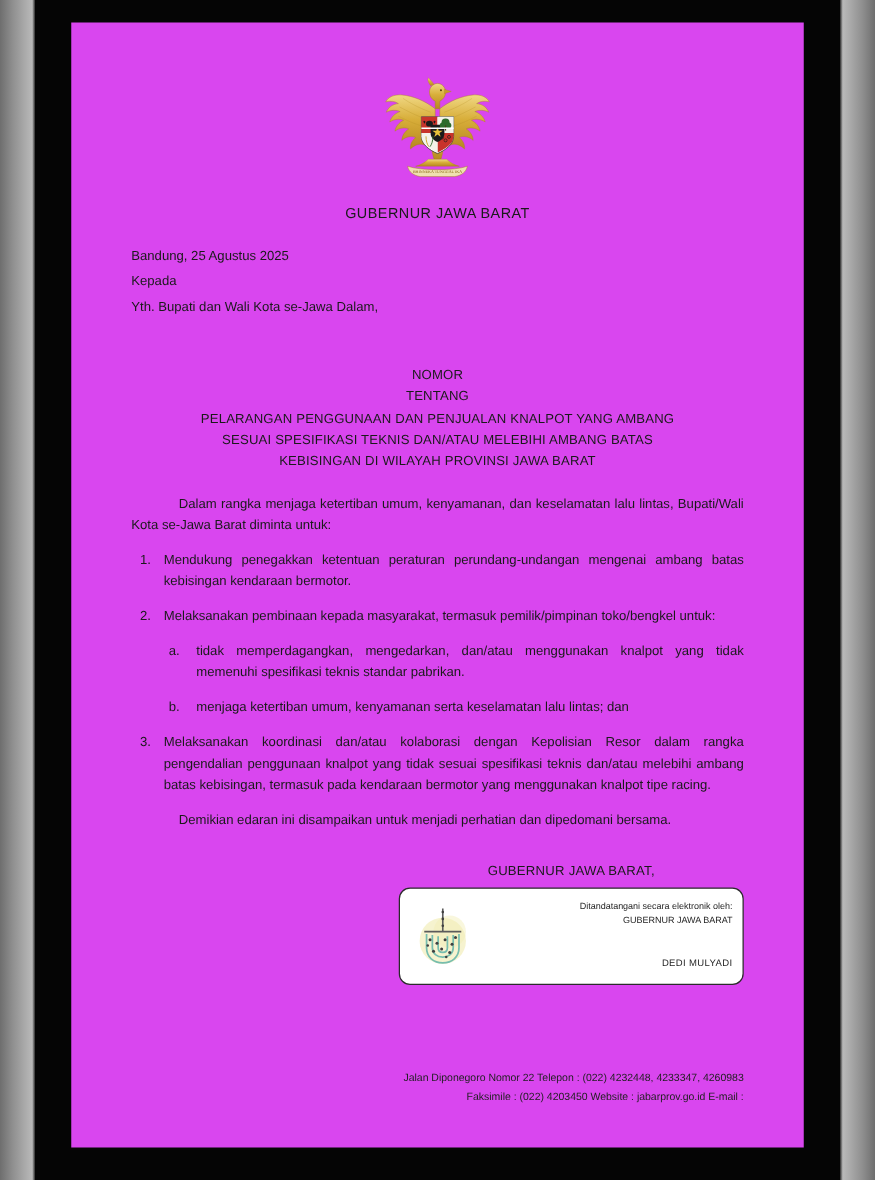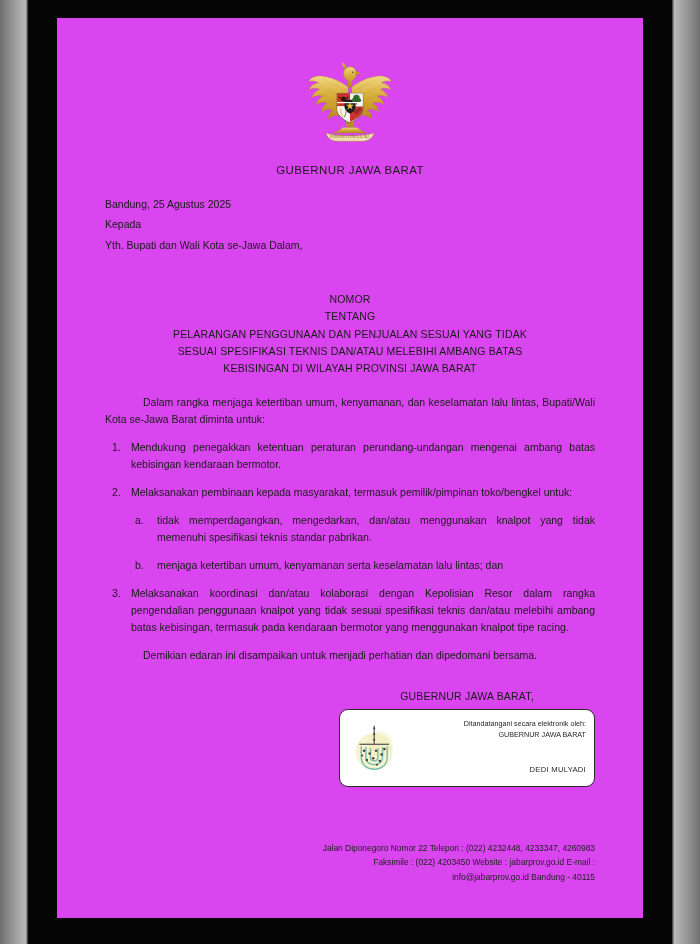--- a/index.html
+++ b/index.html
@@ -147,21 +147,21 @@
   }
   ol.lettered > li:last-child { margin-bottom: 0; }
 
   
   .signature-area {
     margin-top: 26px;
     display: flex;
     justify-content: flex-end;
   }
   .signature-block {
-    width: 256px;
+    width: 276px;
     text-align: center;
   }
   .sig-title {
     font-size: 10.5px;
     color: #1a1a1a;
     margin-bottom: 7px;
     letter-spacing: 0.2px;
   }
   .sig-box {
     border: 1px solid #2b2b2b;
@@ -310,21 +310,21 @@
     <div class="addressee">
       <div>Bandung, 25 Agustus 2025</div>
       <div>Kepada</div>
       <div>Yth. Bupati dan Wali Kota se-Jawa Dalam,</div>
     </div>
 
     <div class="title-block">
       <div>NOMOR</div>
       <div>TENTANG</div>
       <div class="subject">
-        <div>PELARANGAN PENGGUNAAN DAN PENJUALAN SESUAI YANG TIDAK</div>
+        <div>PELARANGAN PENGGUNAAN DAN PENJUALAN KNALPOT YANG AMBANG</div>
         <div>SESUAI SPESIFIKASI TEKNIS DAN/ATAU MELEBIHI AMBANG BATAS</div>
         <div>KEBISINGAN DI WILAYAH PROVINSI JAWA BARAT</div>
       </div>
     </div>
 
     <div class="body-text">
 
       <p class="para">Dalam rangka menjaga ketertiban umum, kenyamanan, dan keselamatan lalu lintas, Bupati/Wali Kota se-Jawa Barat diminta untuk:</p>
 
       <ol class="numbered">
@@ -395,17 +395,16 @@
             </div>
             <div class="sig-name">DEDI MULYADI</div>
           </div>
         </div>
       </div>
     </div>
 
     <div class="footer">
       <div>Jalan Diponegoro Nomor 22 Telepon : (022) 4232448, 4233347, 4260983</div>
       <div>Faksimile : (022) 4203450 Website : jabarprov.go.id E-mail :</div>
-      <div>info@jabarprov.go.id Bandung - 40115</div>
     </div>
 
   </div>
 </div>
 
 </body></html>

